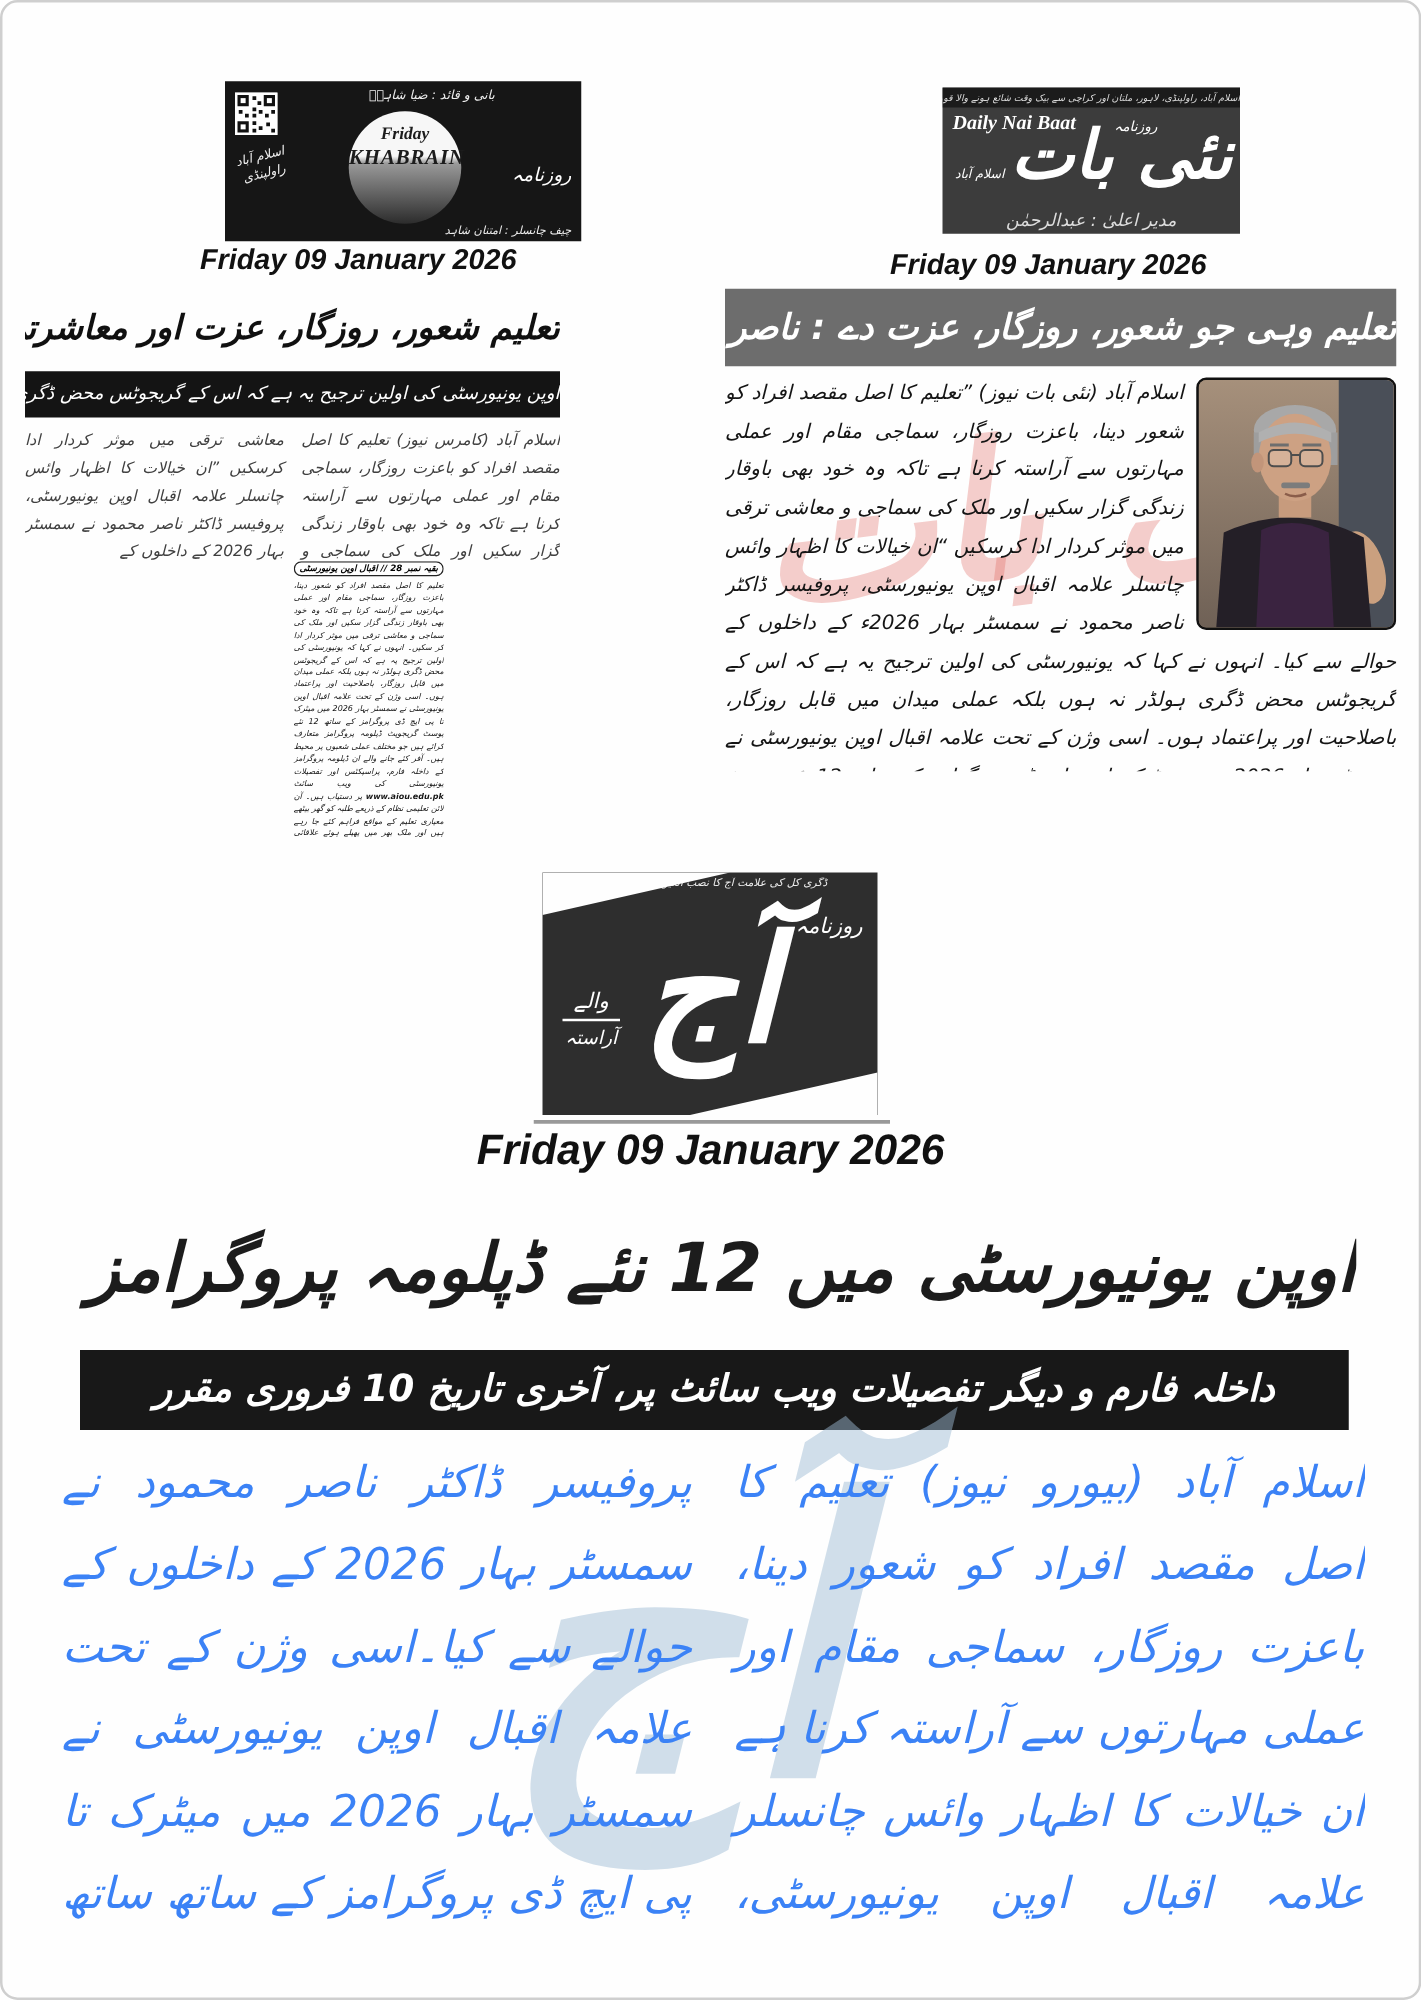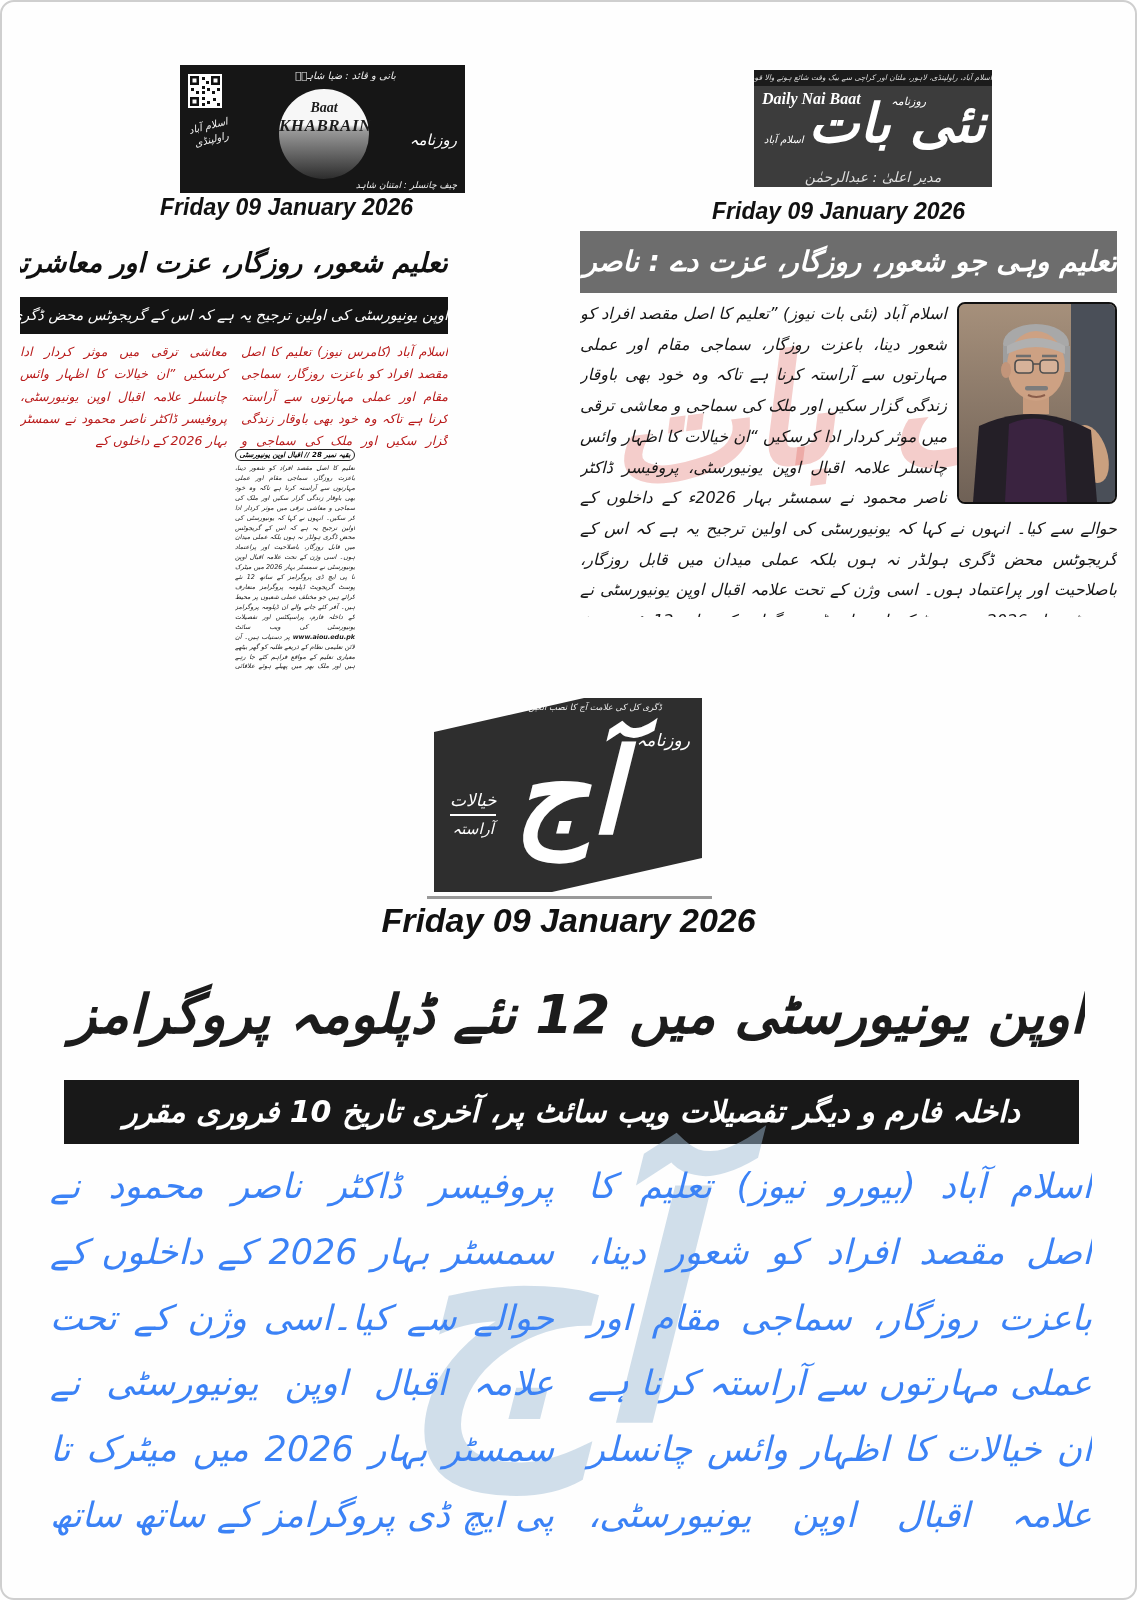--- a/index.html
+++ b/index.html
@@ -34,21 +34,21 @@
   .nb-callig{right:6px;top:22px;font-size:54px;font-weight:bold;line-height:1.2;}
   .nb-city{left:10px;top:64px;font-size:10px;}
   .nb-editor{left:0;right:0;bottom:2px;text-align:center;font-size:14px;color:#ddd;white-space:nowrap;}
 
   
   .kh-headline{left:18px;top:234px;width:428px;height:54px;font-size:27px;font-weight:bold;color:#101010;
                white-space:nowrap;overflow:hidden;line-height:54px;}
   .kh-subbar{left:18px;top:295px;width:428px;height:37px;background:#141414;color:#fff;font-size:14.5px;
              text-align:center;line-height:37px;white-space:nowrap;overflow:hidden;}
   .kh-body{left:18px;top:339px;width:428px;height:114px;font-size:12.5px;line-height:1.78;text-align:justify;
-           color:#b91c1c;column-count:2;column-gap:14px;overflow:hidden;}
+           color:#404040;column-count:2;column-gap:14px;overflow:hidden;}
   .kh-jumpcol{left:233px;top:447px;width:120px;height:224px;overflow:hidden;}
   .kh-jumphead{border:1.5px solid #222;border-radius:7px;font-size:7px;font-weight:bold;text-align:center;
                padding:1px 2px;margin-bottom:3px;white-space:nowrap;overflow:hidden;}
   .kh-jumptext{font-size:6.4px;line-height:1.55;text-align:justify;color:#151515;}
 
   
   .nb-banner{left:578px;top:229px;width:537px;height:62px;background:#6d6d6d;color:#fff;font-size:28px;
              font-weight:bold;text-align:center;line-height:62px;white-space:nowrap;overflow:hidden;}
   .nb-wm{left:585px;top:312px;width:530px;font-size:150px;line-height:1.2;color:rgba(223,92,86,.30);
          transform:rotate(-7deg);z-index:0;pointer-events:none;text-align:center;font-weight:bold;}
@@ -114,21 +114,21 @@
             <rect x="14" y="29" width="3" height="3"></rect>
         </g>
       </svg>
     </div>
     <div class="abs kh-founder ur">بانی و قائد : ضیا شاہدؒ</div>
     <div class="abs kh-cities ur">
       <div>اسلام آباد</div>
       <div>راولپنڈی</div>
     </div>
     <div class="abs kh-globe">
-      <div class="d1">Baat</div>
+      <div class="d1">Friday</div>
       <div class="d2">KHABRAIN</div>
     </div>
     <div class="abs kh-rozn ur">روزنامہ</div>
     <div class="abs kh-editor ur">چیف چانسلر : امتنان شاہد</div>
   </div>
   <div class="abs news-date" style="left:158px;top:192px;">Friday 09 January 2026</div>
 
   <div class="abs nb-mast">
     <div class="abs nb-strip ur">اسلام آباد، راولپنڈی، لاہور، ملتان اور کراچی سے بیک وقت شائع ہونے والا قومی اخبار</div>
     <div class="abs nb-brand-en">Daily Nai Baat</div>
@@ -185,21 +185,21 @@
       </svg>
     </div>
     <span>اسلام آباد (نئی بات نیوز) ”تعلیم کا اصل مقصد افراد کو شعور دینا، باعزت روزگار، سماجی مقام اور عملی مہارتوں سے آراستہ کرنا ہے تاکہ وہ خود بھی باوقار زندگی گزار سکیں اور ملک کی سماجی و معاشی ترقی میں موثر کردار ادا کرسکیں “ان خیالات کا اظہار وائس چانسلر علامہ اقبال اوپن یونیورسٹی، پروفیسر ڈاکٹر ناصر محمود نے سمسٹر بہار 2026ء کے داخلوں کے حوالے سے کیا۔ انہوں نے کہا کہ یونیورسٹی کی اولین ترجیح یہ ہے کہ اس کے گریجوٹس محض ڈگری ہولڈر نہ ہوں بلکہ عملی میدان میں قابل روزگار، باصلاحیت اور پراعتماد ہوں۔ اسی وژن کے تحت علامہ اقبال اوپن یونیورسٹی نے سمسٹر بہار 2026ء میں میٹرک تا پی ایچ ڈی پروگرامز کے ساتھ 12 نئے پوسٹ گریجویٹ ڈپلومہ پروگرامز متعارف کرائے ہیں۔ آفر کئے جانے والے ان ڈپلومہ پروگرامز کے داخلہ فارم، پراسپکٹس اور تفصیلات یونیورسٹی کی ویب سائٹ </span>
   </div>
 
   <div class="abs aj-mast">
     <div class="abs aj-slogan ur">ڈگری کل کی علامت آج کا نصب العین</div>
     <div class="abs aj-rozn ur">روزنامہ</div>
     <div class="abs aj-callig ur">آج</div>
     <div class="abs aj-cityblk ur">
-      <div class="aj-city">خیالات</div>
+      <div class="aj-city">والے</div>
       <hr class="aj-cityrule">
       <div class="aj-country">آراستہ</div>
     </div>
     <div class="abs aj-cut-tl"></div>
     <div class="abs aj-cut-br"></div>
   </div>
   <div class="abs aj-rule"></div>
   <div class="abs aj-date">Friday 09 January 2026</div>
 
   <div class="abs aj-headline ur">اوپن یونیورسٹی میں 12 نئے ڈپلومہ پروگرامز متعارف</div>

